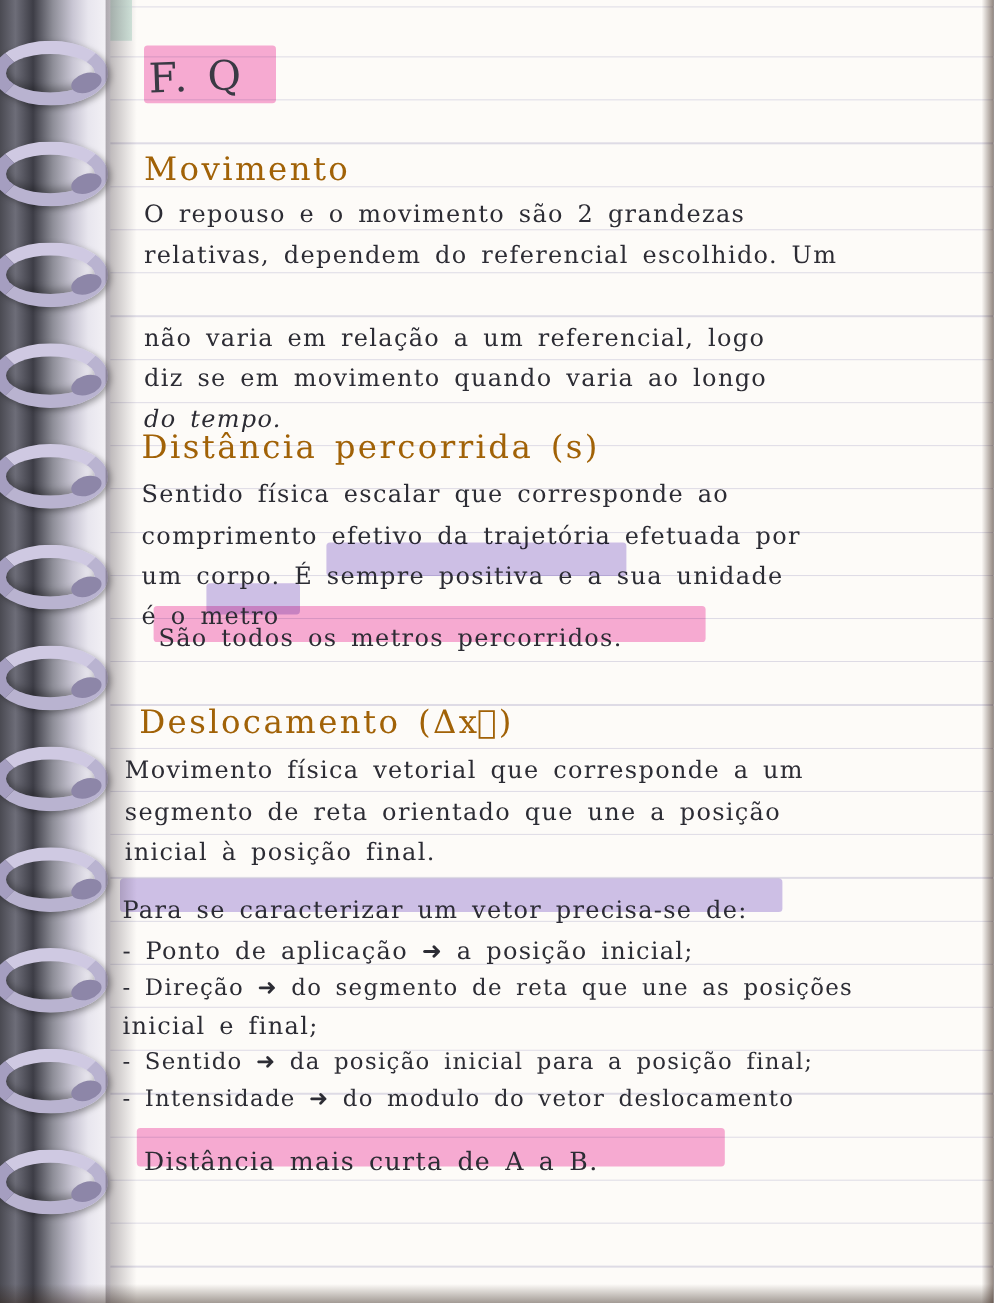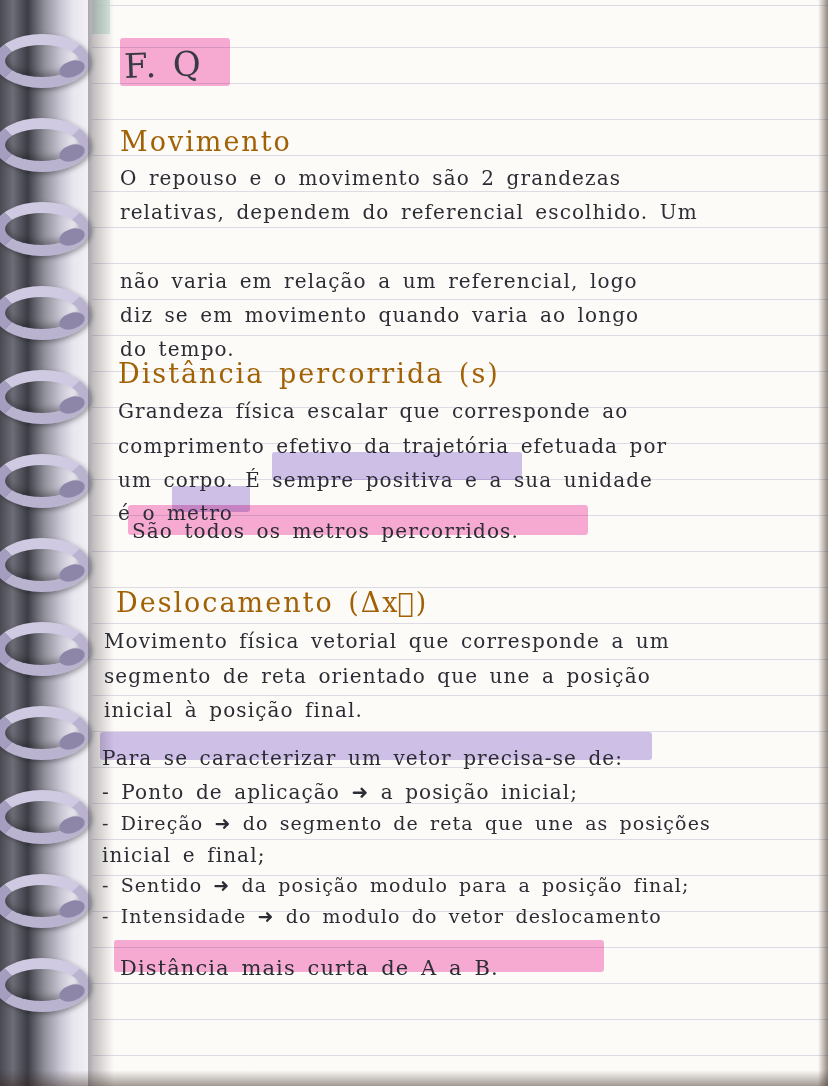--- a/index.html
+++ b/index.html
@@ -174,25 +174,25 @@
 
   <div class="hl hl-pink" style="left:120px; top:38px; width:110px; height:48px;"></div>
   <div class="hw title ontop" style="left:124px; top:46px; transform: rotate(-2deg);">F. Q</div>
 
   <div class="hw heading" style="left:120px; top:126px;">Movimento</div>
 
   <div class="hw body-line" style="left:120px; top:168px;">O repouso e o movimento são 2 grandezas</div>
   <div class="hw body-line" style="left:120px; top:202px;">relativas, dependem do referencial escolhido. Um</div>
   <div class="hw body-line" style="left:120px; top:271px;">não varia em relação a um referencial, logo</div>
   <div class="hw body-line" style="left:120px; top:305px;">diz se em movimento quando varia ao longo</div>
-  <div class="hw body-line" style="left:120px; top:339px;">do tempo.</div>
+  <div class="hw body-line" style="left:120px; top:339px;font-style:italic;">do tempo.</div>
 
   <div class="hw heading" style="left:118px; top:358px;">Distância percorrida (s)</div>
 
-  <div class="hw body-line" style="left:118px; top:401px;">Grandeza física escalar que corresponde ao</div>
+  <div class="hw body-line" style="left:118px; top:401px;">Sentido física escalar que corresponde ao</div>
   <div class="hw body-line" style="left:118px; top:436px;">comprimento efetivo da trajetória efetuada por</div>
 
   <div class="hl hl-purple" style="left:272px; top:452px; width:250px; height:28px;"></div>
   <div class="hw body-line ontop" style="left:118px; top:470px;">um corpo. É sempre positiva e a sua unidade</div>
 
   <div class="hl hl-purple" style="left:172px; top:486px; width:78px; height:26px;"></div>
   <div class="hw body-line ontop" style="left:118px; top:503px;">é o metro</div>
 
   <div class="hl hl-pink" style="left:128px; top:505px; width:460px; height:30px;"></div>
   <div class="hw body-line ontop" style="left:132px; top:521px;">São todos os metros percorridos.</div>
@@ -202,20 +202,20 @@
   <div class="hw body-line" style="left:104px; top:631px;">Movimento física vetorial que corresponde a um</div>
   <div class="hw body-line" style="left:104px; top:666px;">segmento de reta orientado que une a posição</div>
   <div class="hw body-line" style="left:104px; top:700px;">inicial à posição final.</div>
 
   <div class="hl hl-purple" style="left:100px; top:732px; width:552px; height:28px;"></div>
   <div class="hw body-line ontop" style="left:102px; top:748px;">Para se caracterizar um vetor precisa-se de:</div>
 
   <div class="hw body-line" style="left:102px; top:782px;">- Ponto de aplicação ➜ a posição inicial;</div>
   <div class="hw body-line" style="left:102px; top:814px; font-size:19px;">- Direção ➜ do segmento de reta que une as posições</div>
   <div class="hw body-line" style="left:102px; top:845px;">inicial e final;</div>
-  <div class="hw body-line" style="left:102px; top:876px; font-size:19px;">- Sentido ➜ da posição modulo para a posição final;</div>
+  <div class="hw body-line" style="left:102px; top:876px; font-size:19px;">- Sentido ➜ da posição inicial para a posição final;</div>
   <div class="hw body-line" style="left:102px; top:907px; font-size:19px;">- Intensidade ➜ do modulo do vetor deslocamento</div>
 
   <div class="hl hl-pink" style="left:114px; top:940px; width:490px; height:32px;"></div>
   <div class="hw body-line ontop" style="left:120px; top:958px; font-size:21px;">Distância mais curta de A a B.</div>
 
   <div id="bottom-shadow"></div>
 </div>
 
 </body></html>

